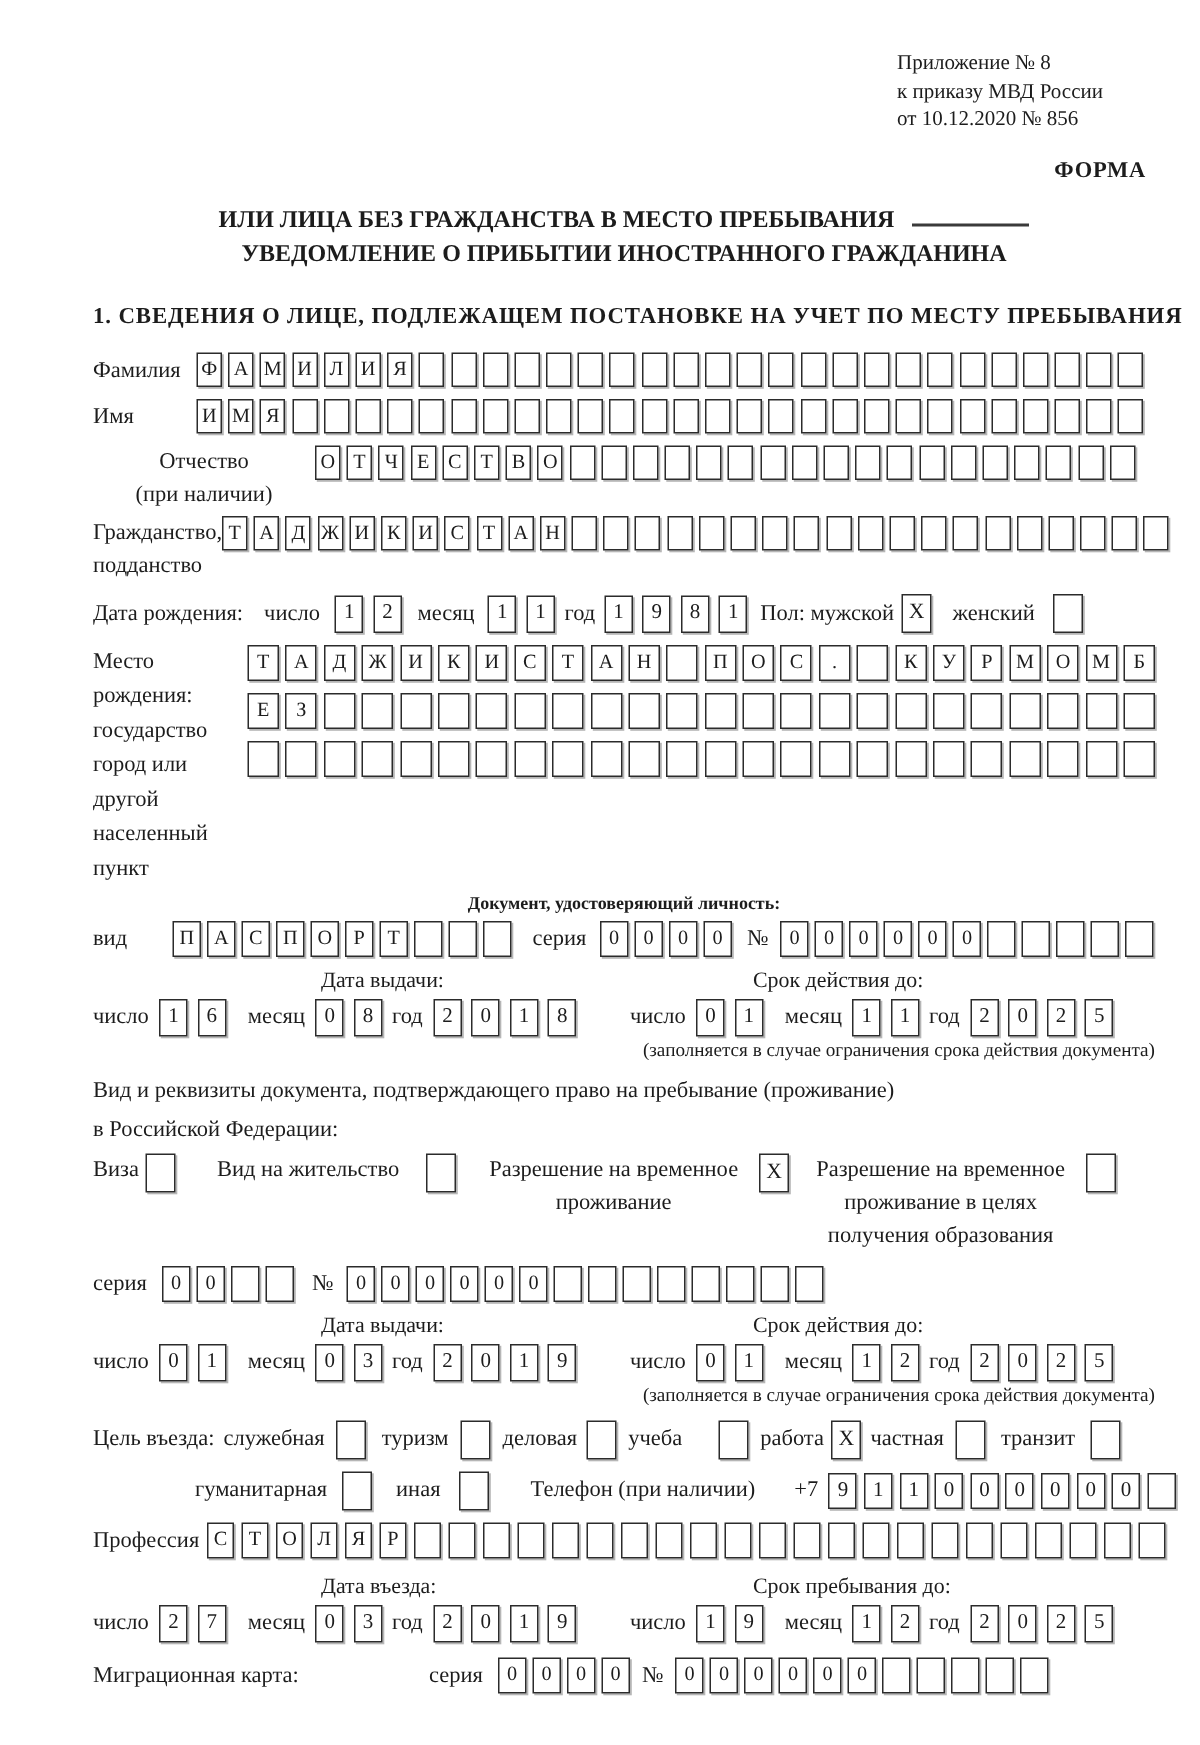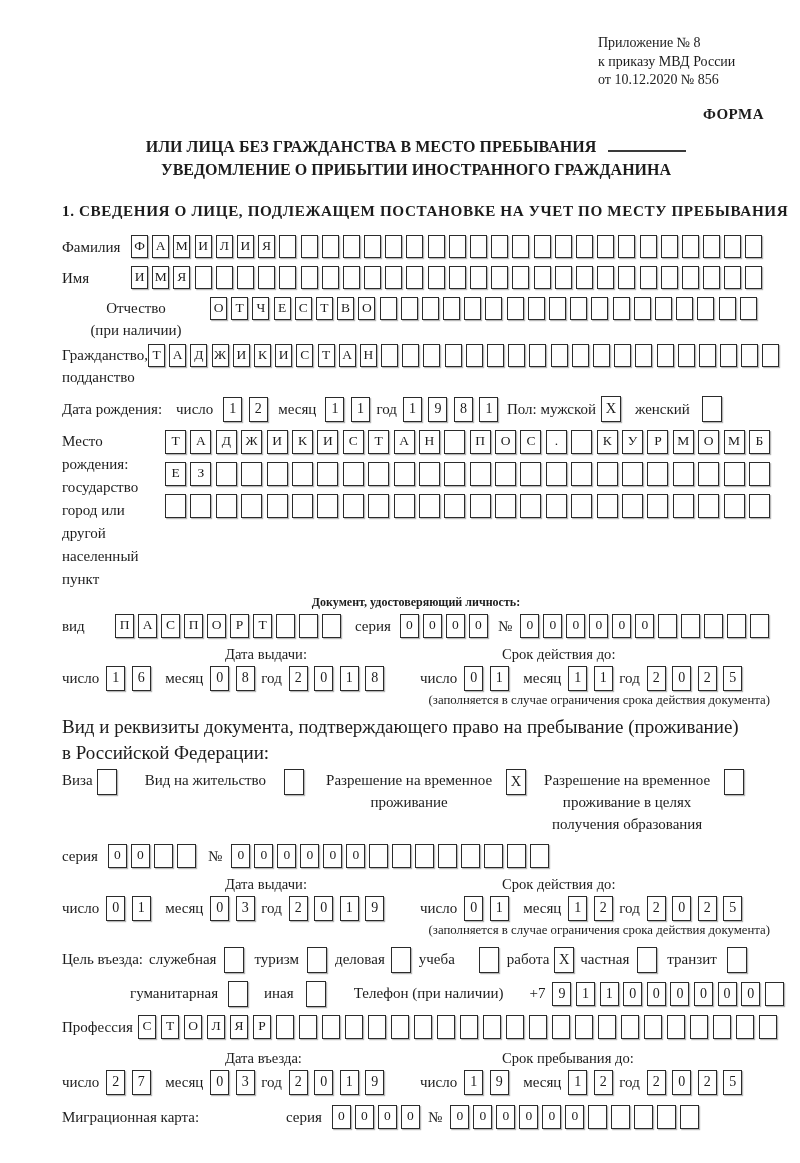--- a/index.html
+++ b/index.html
@@ -41,29 +41,29 @@
   .cp .cell  { width: 18px; height: 24px; margin-right: 5px; }
   .cph .cell { width: 19px; height: 24px; margin-right: 4.6px; font-size: 14px; line-height: 22px; }
   .cell.cbx { width: 20px; height: 26px; margin-right: 0; font-size: 14.5px; line-height: 23px; }
 
   .stack > .cells { margin-bottom: 8px; }
   .stack > .cells:last-child { margin-bottom: 0; }
 
   .doc-heading { text-align: center; font-weight: 700; font-size: 12px; margin-top: 4px; }
 
   .date-labels { position: relative; height: 19px; margin-top: 7px; font-size: 14.6px; }
-  .date-labels .dl1 { position: absolute; left: 163px; text-align: center; }
+  .date-labels .dl1 { position: absolute; left: 152px; text-align: center; }
   .date-labels .dl2 { position: absolute; left: 440px; }
   .date-row { display: flex; align-items: center; margin-top: 1px; }
   .dgroup { display: flex; align-items: center; }
   .dgroup .lbl { margin-right: 7px; }
   .dgroup-left { flex: 0 0 330px; }
   .note { text-align: right; font-size: 12.8px; margin-top: 2px; }
 
-  .plain { font-size: 19px; line-height: 22px; } .mt8 { margin-top: 8px; } .mt4 { margin-top: 4px; }
+  .plain { font-size: 15px; line-height: 22px; } .mt8 { margin-top: 8px; } .mt4 { margin-top: 4px; }
 
   .cbitem { display: flex; align-items: flex-start; }
   .cbitem .txt { font-size: 15px; line-height: 22px; }
   .cbitem .txt.ctr { text-align: center; }
 </style>
 </head>
 <body>
 
 <div class="page">
 

